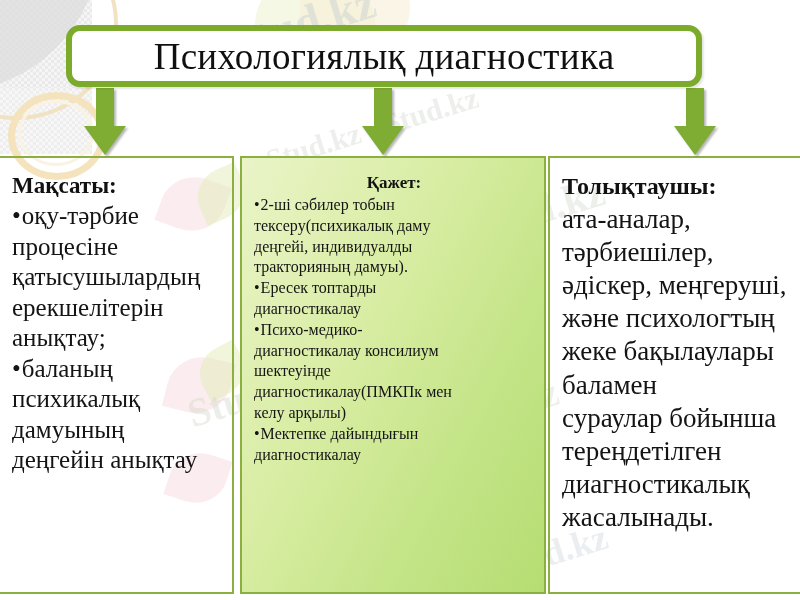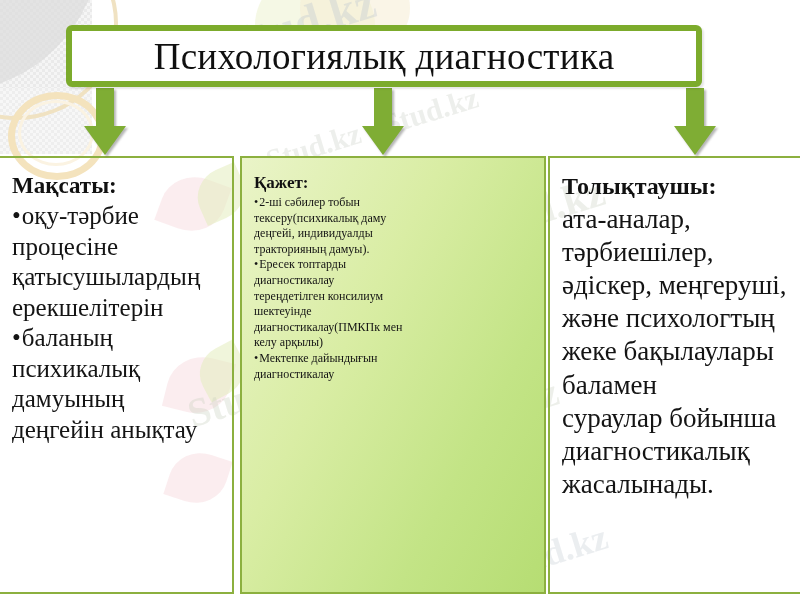--- a/index.html
+++ b/index.html
@@ -134,21 +134,21 @@
   
   .title-box {
     position: absolute;
     left: 66px;
     top: 25px;
     width: 636px;
     height: 62px;
     box-sizing: border-box;
     background: #ffffff;
     border: 6px solid #7cab2c;
-    border-radius: 6px;
+    border-radius: 14px;
     z-index: 6;
     display: flex;
     align-items: center;
     justify-content: center;
     box-shadow: 2px 2px 2px rgba(0,0,0,0.10);
   }
   .title-text {
     font-family: "Liberation Serif", "DejaVu Serif", serif;
     font-size: 37px;
     color: #101010;
@@ -217,22 +217,22 @@
   .col-body .bullet-line::before {
     content: "\2022";
     display: inline-block;
     margin-right: 1px;
   }
 
   
   .col-left .col-heading { font-size: 23px; line-height: 1.22; }
   .col-left .col-body    { font-size: 25px; line-height: 1.22; }
 
-  .col-mid .col-heading  { font-size: 17px; line-height: 1.30; }
-  .col-mid .col-body     { font-size: 12px; line-height: 1.30; }
+  .col-mid .col-heading  { font-size: 17px; line-height: 1.30; text-align: center; }
+  .col-mid .col-body     { font-size: 16px; line-height: 1.30; }
 
   .col-right .col-heading{ font-size: 24px; line-height: 1.23; }
   .col-right .col-body   { font-size: 27px; line-height: 1.23; }
 
   .plain-line { display: block; }
 </style>
 </head>
 <body>
 
 <div id="slide">
@@ -282,55 +282,58 @@
 
   <div class="cols">
 
     <div class="col col-left">
       <div class="col-heading">Мақсаты:</div>
       <div class="col-body">
           <span class="bullet-line">оқу-тәрбие</span>
           <span class="plain-line">процесіне</span>
           <span class="plain-line">қатысушылардың</span>
           <span class="plain-line">ерекшелітерін</span>
+          <span class="plain-line">анықтау;</span>
           <span class="bullet-line">баланың</span>
           <span class="plain-line">психикалық</span>
           <span class="plain-line">дамуының</span>
           <span class="plain-line">деңгейін анықтау</span>
         </div>
     </div>
 
     <div class="col col-mid">
       <div class="col-heading">Қажет:</div>
       <div class="col-body">
           <span class="bullet-line">2-ші сәбилер тобын</span>
           <span class="plain-line">тексеру(психикалық даму</span>
           <span class="plain-line">деңгейі, индивидуалды</span>
           <span class="plain-line">трактория­ның дамуы).</span>
           <span class="bullet-line">Ересек топтарды</span>
           <span class="plain-line">диагностикалау</span>
-          <span class="plain-line">тереңдетілген консилиум</span>
+          <span class="bullet-line">Психо-медико-</span>
+          <span class="plain-line">диагностикалау консилиум</span>
           <span class="plain-line">шектеуінде</span>
           <span class="plain-line">диагностикалау(ПМКПк мен</span>
           <span class="plain-line">келу арқылы)</span>
           <span class="bullet-line">Мектепке дайындығын</span>
           <span class="plain-line">диагностикалау</span>
         </div>
     </div>
 
     <div class="col col-right">
       <div class="col-heading">Толықтаушы:</div>
       <div class="col-body">
           <span class="plain-line">ата-аналар,</span>
           <span class="plain-line">тәрбиешілер,</span>
           <span class="plain-line">әдіскер, меңгеруші,</span>
           <span class="plain-line">және психологтың</span>
           <span class="plain-line">жеке бақылаулары</span>
           <span class="plain-line">баламен</span>
           <span class="plain-line">сураулар бойынша</span>
+          <span class="plain-line">тереңдетілген</span>
           <span class="plain-line">диагностикалық</span>
           <span class="plain-line">жасалынады.</span>
         </div>
     </div>
 
   </div>
 
 </div>
 
 </body></html>

